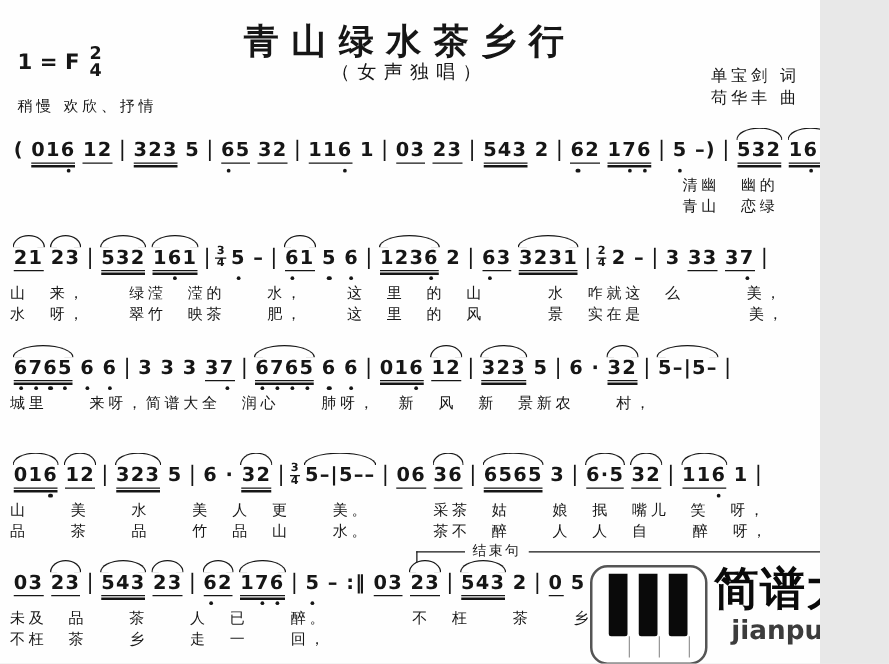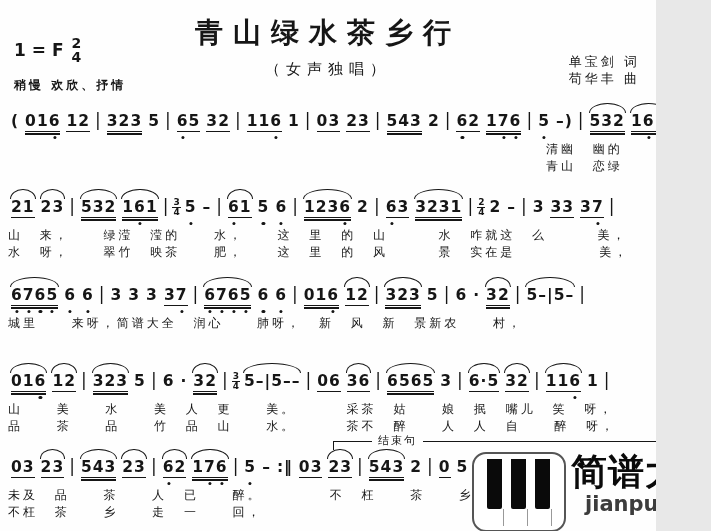--- a/index.html
+++ b/index.html
@@ -8,29 +8,29 @@
     overflow:hidden;color:#161616;
     font-family:"DejaVu Sans","Liberation Sans",sans-serif;
   }
   
   .title{
     position:absolute;top:14px;left:0;right:0;text-align:center;
     font-size:28px;font-weight:600;letter-spacing:10px;
     font-family:"DejaVu Serif","Liberation Serif",serif;
   }
   .subtitle{
-    position:absolute;top:60px;left:0;right:0;text-align:center;
+    position:absolute;top:48px;left:0;right:0;text-align:center;
     font-size:15px;letter-spacing:6px;
     font-family:"DejaVu Serif","Liberation Serif",serif;
   }
   .keysig{position:absolute;top:36px;left:14px;font-size:17px;font-weight:600;display:flex;align-items:center;gap:8px;}
   .meter{display:inline-flex;flex-direction:column;align-items:center;line-height:1;font-size:14px;font-weight:700;}
   .meter span{display:block;}
   .tempo{position:absolute;top:77px;left:14px;font-size:12px;letter-spacing:3px;
-    font-family:"DejaVu Serif","Liberation Serif",serif;font-weight:bold;}
+    font-family:"DejaVu Serif","Liberation Serif",serif;}
   .credits{position:absolute;top:53px;right:16px;text-align:left;font-size:13px;letter-spacing:3px;line-height:17px;
     font-family:"DejaVu Serif","Liberation Serif",serif;}
   
   #systems .system{position:absolute;left:8px;right:2px;}
   #systems .system:nth-child(1){top:100px;}
   #systems .system:nth-child(2){top:186px;}
   #systems .system:nth-child(3){top:274px;}
   #systems .system:nth-child(4){top:360px;}
   #systems .system:nth-child(5){top:446px;}
   .notes{white-space:nowrap;padding:11px 0 9px 0;font-size:15.5px;font-weight:600;line-height:18px;}

